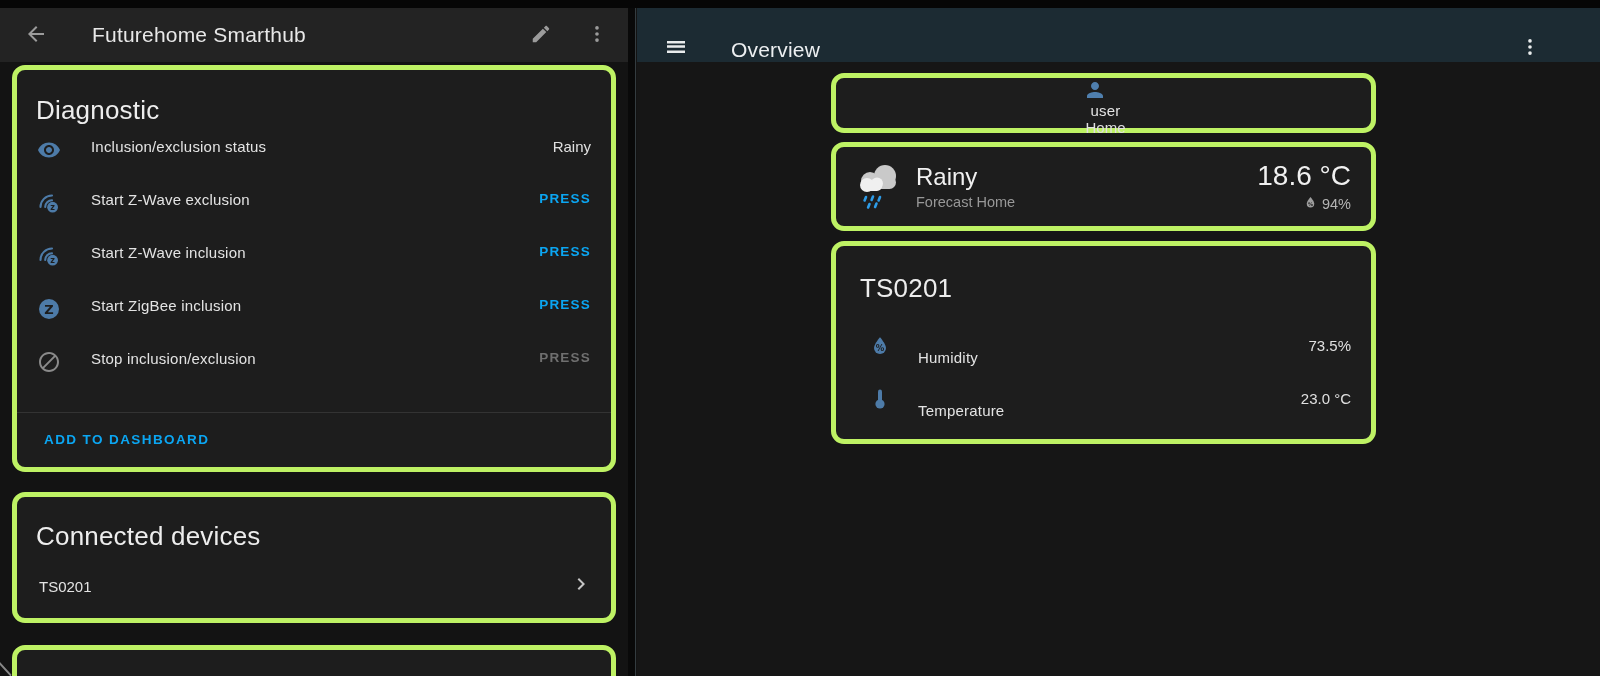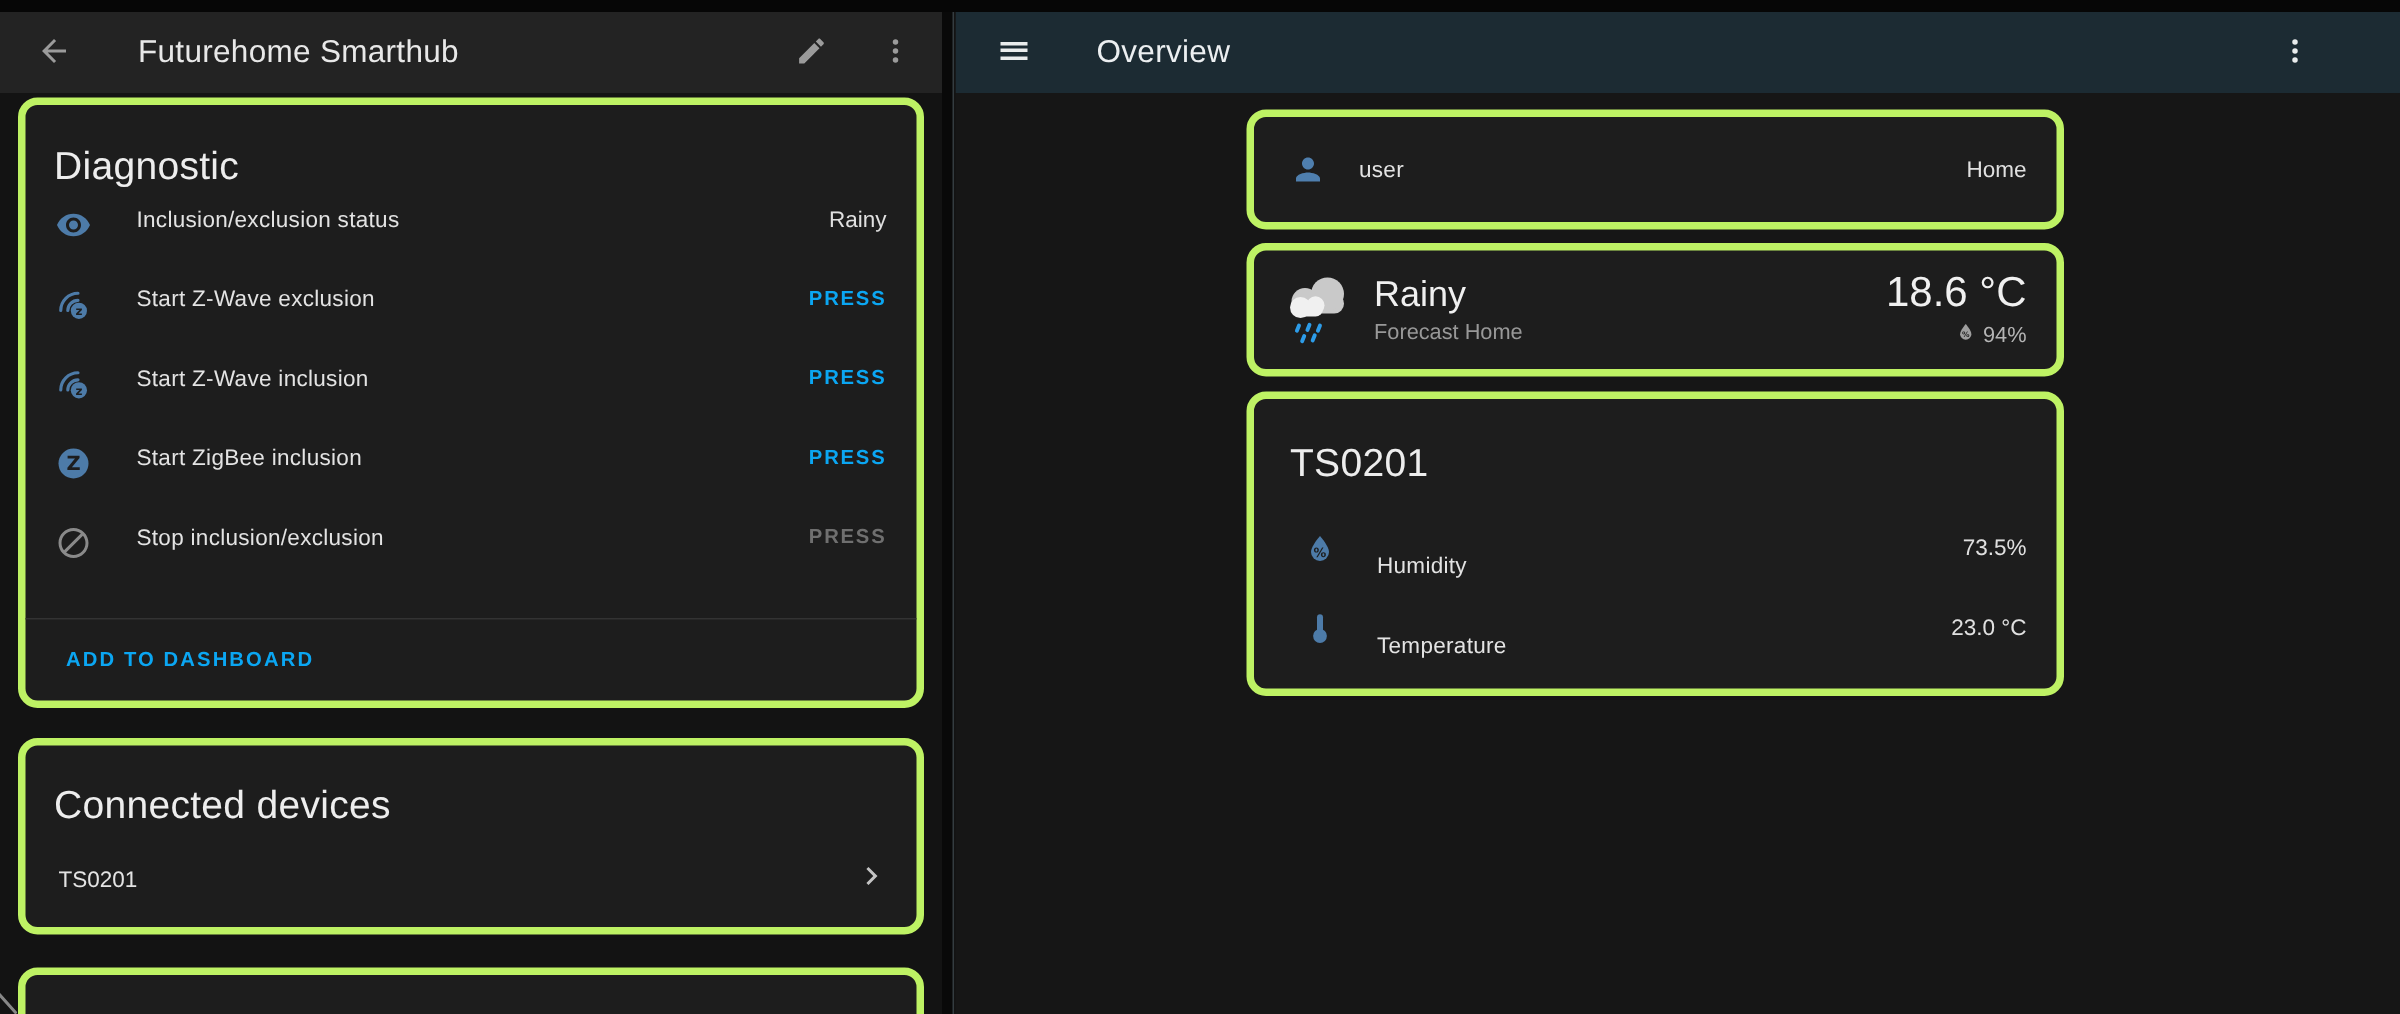--- a/index.html
+++ b/index.html
@@ -52,26 +52,26 @@
 
   .gesture-mark { position:absolute; left:-4px; bottom:6px; width:18px; height:2px; background:#e8e8e8; opacity:.55; transform:rotate(48deg); border-radius:2px; }
 
   
   .split-divider { position:absolute; top:0; left:628px; width:8px; height:676px; background:#090909; border-right:1px solid #343c40; z-index:20; }
 
   
   .right-panel { position:absolute; top:0; left:637px; width:963px; height:676px; background:#161616; overflow:hidden; }
   .rp-header {
     position:absolute; top:8px; left:0; width:100%; height:54px; background:#1c2b33;
-    display:flex; align-items:center; padding:0 56px 0 25px;
+    display:flex; align-items:flex-end; padding:0 56px 0 25px;
   }
   .rp-title { font-size:21px; font-weight:400; color:#eceff1; margin-left:41px; flex:1; letter-spacing:.2px; }
   .rp-content { position:absolute; top:62px; left:194px; width:545px; }
 
-  .user-card { margin-top:11px; height:80px; display:flex; align-items:center; padding:0 20px 0 24px; cursor:pointer; }
+  .user-card { margin-top:11px; height:60px; display:flex; align-items:center; padding:0 20px 0 24px; cursor:pointer;flex-direction:column; }
   .user-card .row-icon { width:24px; height:24px; margin-right:22px; }
   .user-card .row-label { font-size:15px; flex:1; letter-spacing:.2px; }
 
   .weather-card { margin-top:9px; height:89px; display:flex; align-items:center; padding:0 20px 0 16px; cursor:pointer; }
   .weather-icon { width:54px; height:50px; margin-right:10px; flex:0 0 auto; }
   .weather-text { flex:1; }
   .weather-cond { font-size:24px; color:#f0f0f0; line-height:28px; }
   .weather-sub { font-size:14.5px; color:#989898; margin-top:3px; }
   .weather-right { text-align:right; }
   .weather-temp { font-size:28px; color:#f0f0f0; line-height:30px; }

